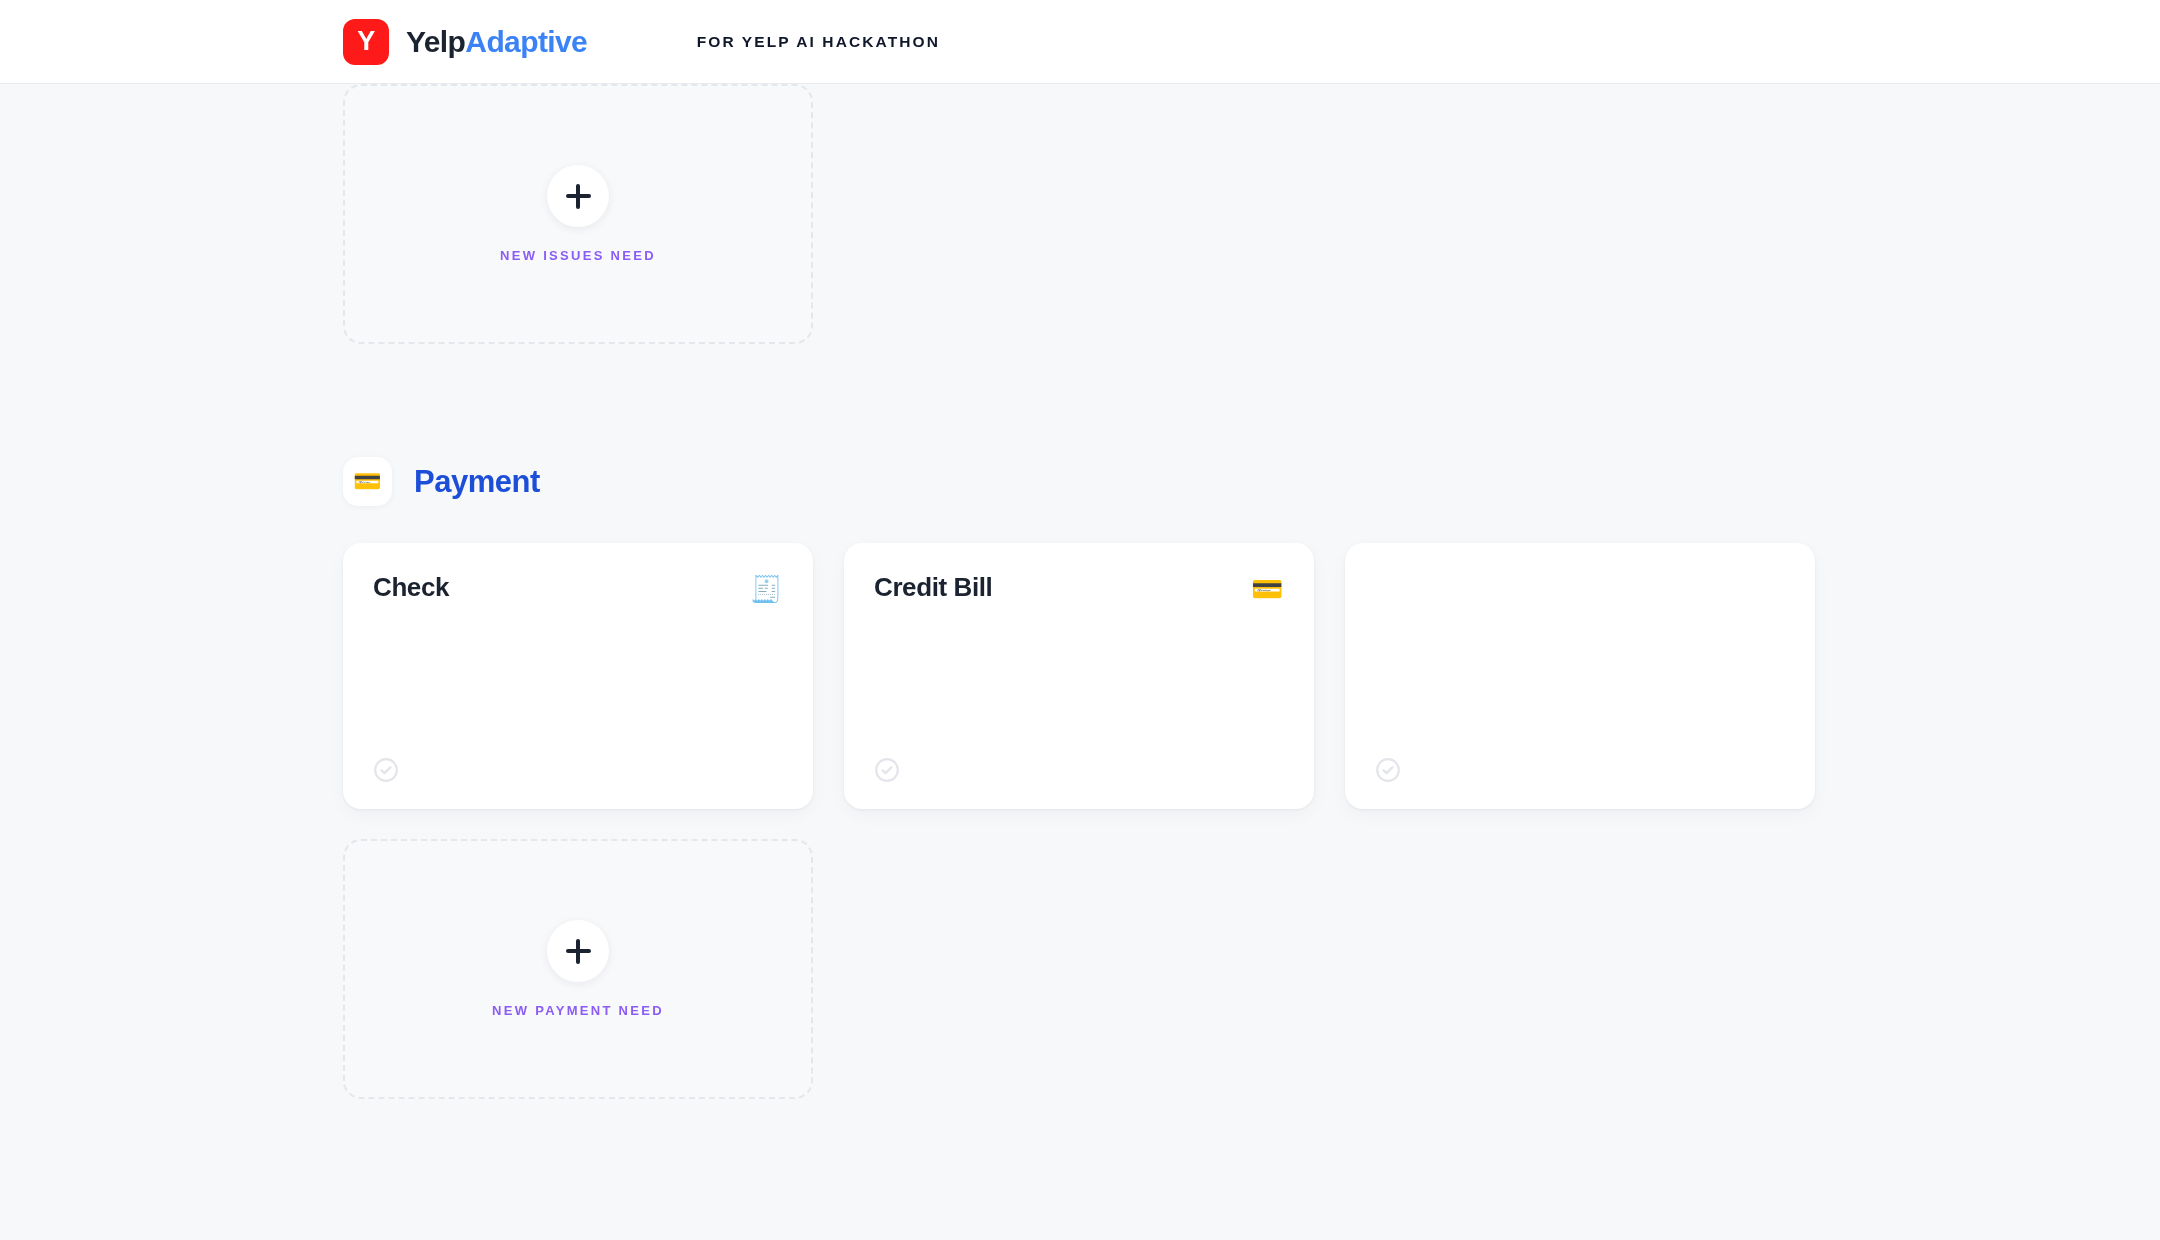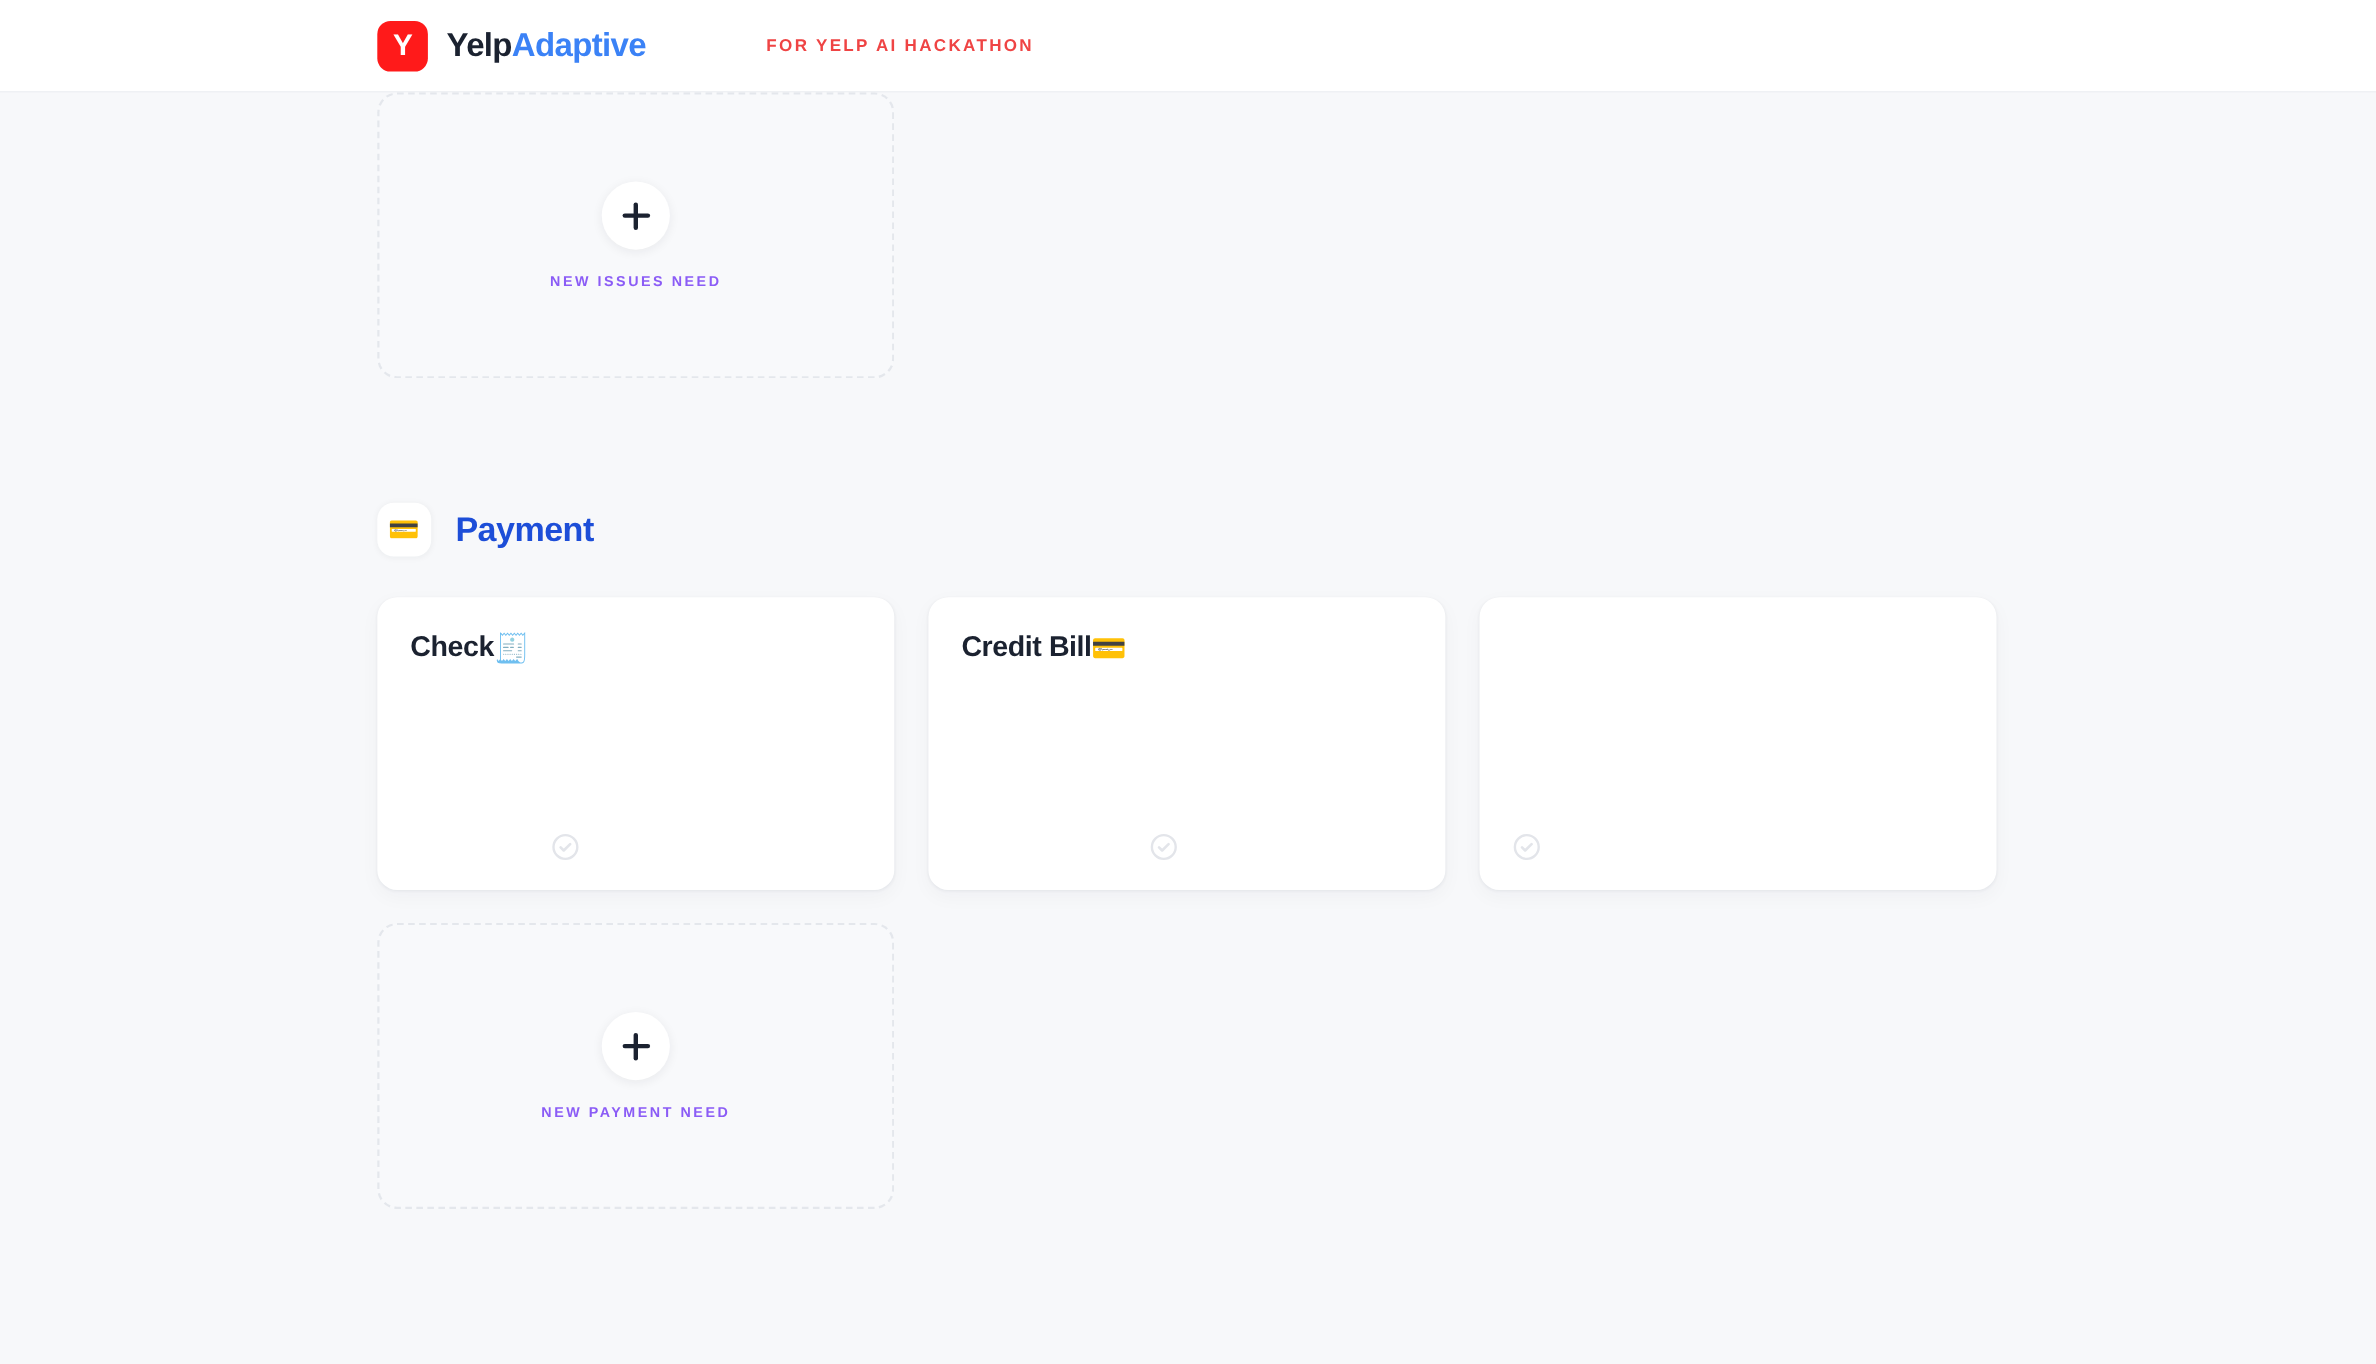--- a/index.html
+++ b/index.html
@@ -56,21 +56,21 @@
     white-space: nowrap;
   }
   .brand-name .part-dark { color: #1b2230; }
   .brand-name .part-accent { color: #3b82f6; }
 
   .header-tagline {
     margin-left: auto;
     font-size: 15.5px;
     font-weight: bold;
     letter-spacing: 2.1px;
-    color: #ef4444;
+    color: #0f172a;
     white-space: nowrap;
     padding-right: 1160px;
   }
 
   
   .page {
     padding: 0 60px 0 343px;
     position: relative;
   }
 
@@ -159,21 +159,21 @@
 
   
   .option-card {
     height: 266px;
     background: #ffffff;
     border-radius: 18px;
     box-shadow: 0 1px 3px rgba(23, 32, 49, 0.06),
                 0 6px 18px rgba(23, 32, 49, 0.035);
     padding: 30px 30px 26px 30px;
     display: flex;
-    flex-direction: row;
+    flex-direction: column;
     cursor: pointer;
     position: relative;
     gap: 20px;
   }
 
   .option-card-top {
     display: flex;
     align-items: flex-start;
     justify-content: space-between;
   }

